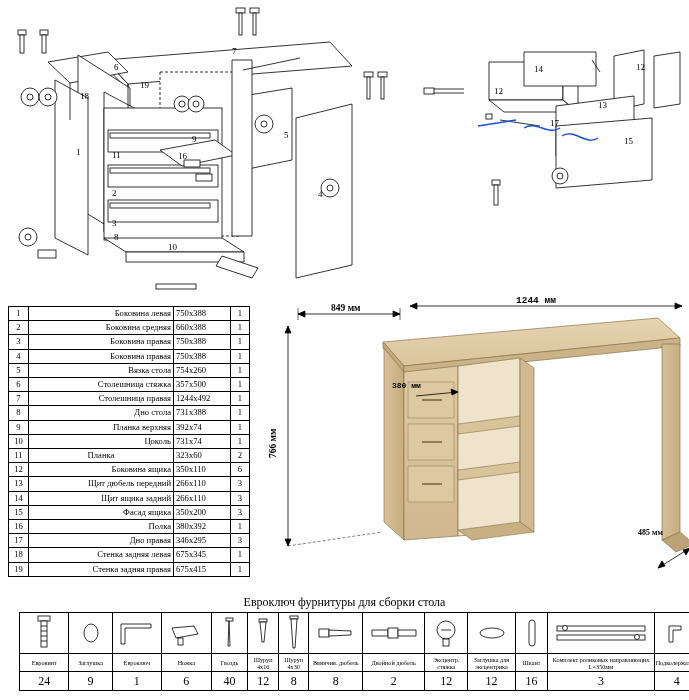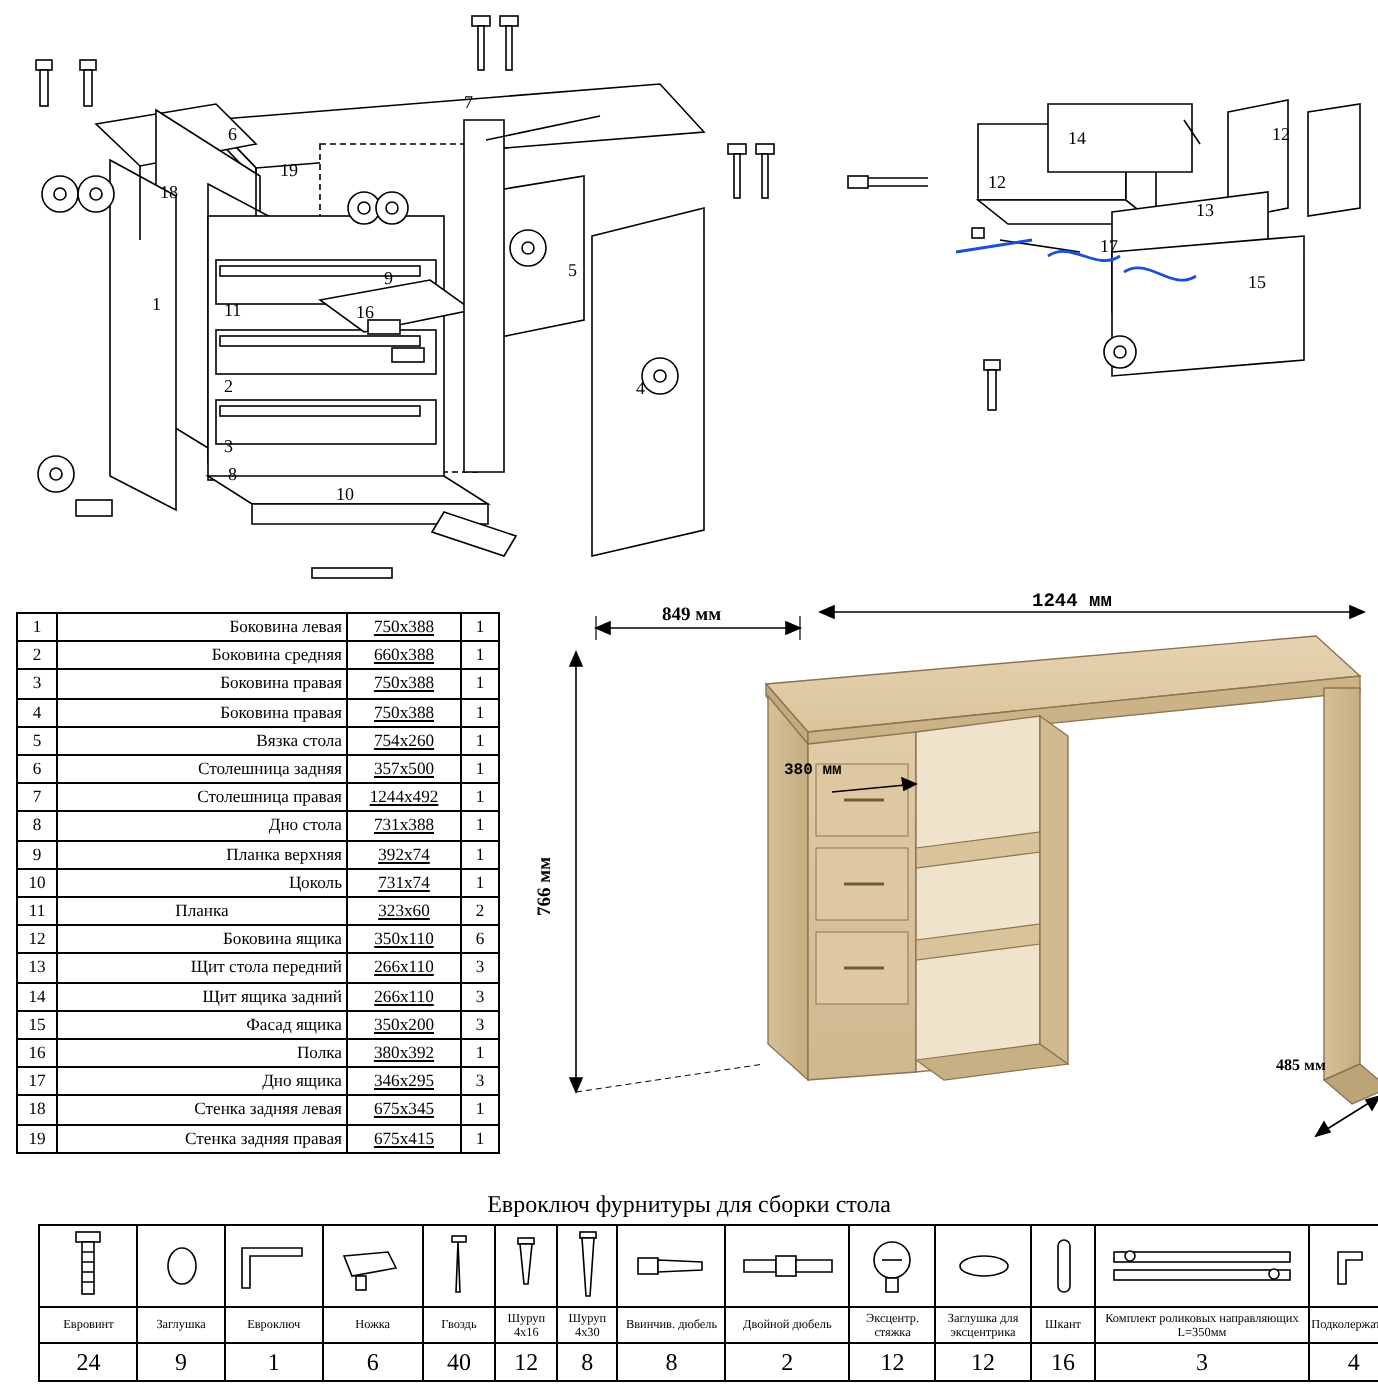--- a/index.html
+++ b/index.html
@@ -8,21 +8,21 @@
 
   
   .abs{position:absolute;}
   svg{display:block;}
 
   
   .parts{position:absolute;left:8px;top:306px;border-collapse:collapse;font-size:8.6px;}
   .parts td{border:1px solid #000;padding:0 2px;height:13.2px;line-height:13.2px;white-space:nowrap;}
   .parts td.num{width:15px;text-align:center;}
   .parts td.nm{width:140px;text-align:right;}
-  .parts td.dim{width:52px;text-align:center;text-decoration:underline;}
+  .parts td.dim{width:52px;text-align:left;}
   .parts td.qty{width:14px;text-align:center;}
   .parts td.nmc{text-align:center;}
 
   
   .hwtitle{position:absolute;left:0;top:595px;width:689px;text-align:center;font-size:12px;font-family:"Liberation Serif",serif;}
   .hw{position:absolute;left:4px;top:612px;border-collapse:collapse;font-size:6.4px;table-layout:fixed;width:681px;margin-left:15px;}
   .hw td{border:1px solid #000;text-align:center;vertical-align:middle;padding:0;}
   .hw tr.icons td{height:40px;}
   .hw tr.names td{height:17px;font-size:6.2px;line-height:7px;padding:0 1px;}
   .hw tr.counts td{height:18px;font-size:12px;font-family:"Liberation Serif",serif;}
@@ -206,21 +206,21 @@
           <td class="qty">1</td>
         </tr>
         <tr>
           <td class="num">5</td>
           <td class="nm">Вязка стола</td>
           <td class="dim">754х260</td>
           <td class="qty">1</td>
         </tr>
         <tr>
           <td class="num">6</td>
-          <td class="nm">Столешница задняя</td>
+          <td class="nm">Столешница стяжка</td>
           <td class="dim">357х500</td>
           <td class="qty">1</td>
         </tr>
         <tr>
           <td class="num">7</td>
           <td class="nm">Столешница правая</td>
           <td class="dim">1244х492</td>
           <td class="qty">1</td>
         </tr>
         <tr>
@@ -248,21 +248,21 @@
           <td class="qty">2</td>
         </tr>
         <tr>
           <td class="num">12</td>
           <td class="nm">Боковина ящика</td>
           <td class="dim">350х110</td>
           <td class="qty">6</td>
         </tr>
         <tr>
           <td class="num">13</td>
-          <td class="nm">Щит стола передний</td>
+          <td class="nm">Щит дюбель передний</td>
           <td class="dim">266х110</td>
           <td class="qty">3</td>
         </tr>
         <tr>
           <td class="num">14</td>
           <td class="nm">Щит ящика задний</td>
           <td class="dim">266х110</td>
           <td class="qty">3</td>
         </tr>
         <tr>
@@ -272,21 +272,21 @@
           <td class="qty">3</td>
         </tr>
         <tr>
           <td class="num">16</td>
           <td class="nm">Полка</td>
           <td class="dim">380х392</td>
           <td class="qty">1</td>
         </tr>
         <tr>
           <td class="num">17</td>
-          <td class="nm">Дно ящика</td>
+          <td class="nm">Дно правая</td>
           <td class="dim">346х295</td>
           <td class="qty">3</td>
         </tr>
         <tr>
           <td class="num">18</td>
           <td class="nm">Стенка задняя левая</td>
           <td class="dim">675х345</td>
           <td class="qty">1</td>
         </tr>
         <tr>

